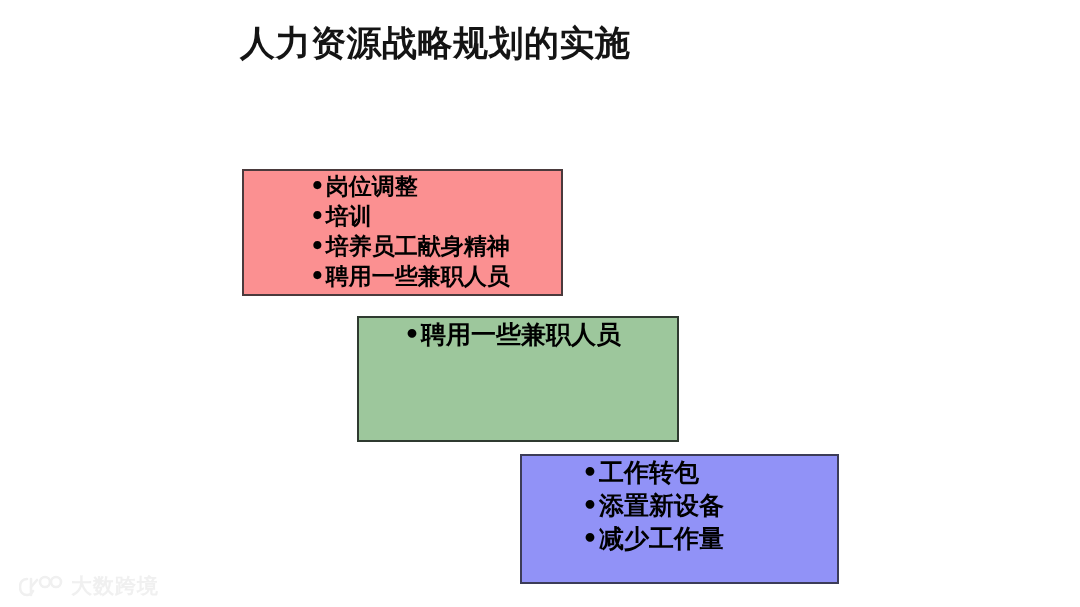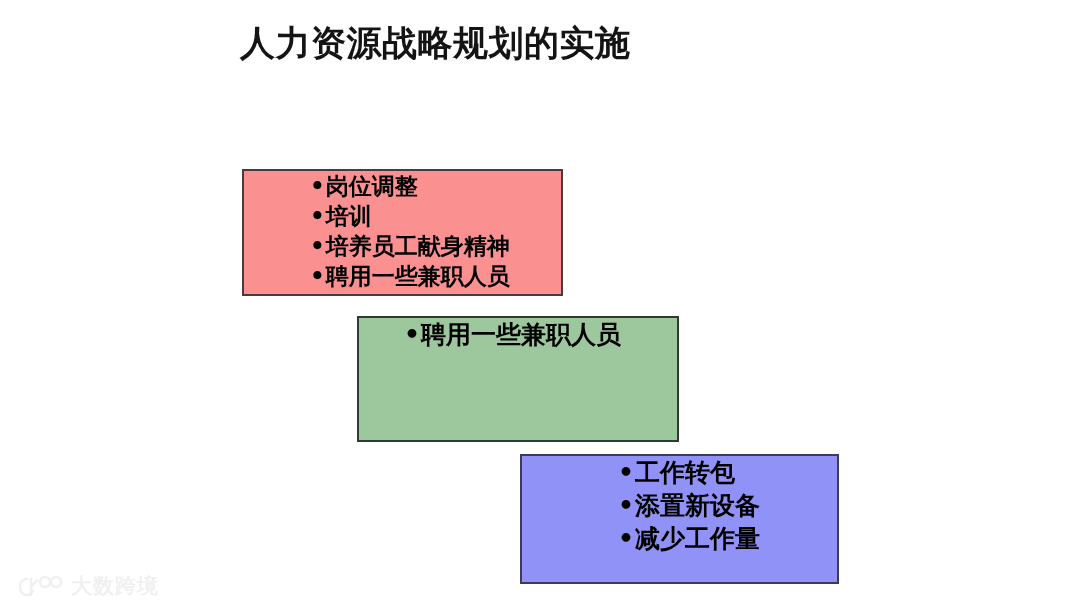--- a/index.html
+++ b/index.html
@@ -99,21 +99,21 @@
   }
 
   
   #box-policy-outsourcing {
     left: 509px;
     top: 454px;
     width: 319px;
     height: 130px;
     background: #9192f7;
     border-color: #3c3c58;
-    padding-left: 96px;
+    padding-left: 60px;
   }
   #box-policy-outsourcing .bullet-item {
     font-size: 25px;
     line-height: 33px;
   }
 
   
   #watermark {
     position: absolute;
     left: 8px;

